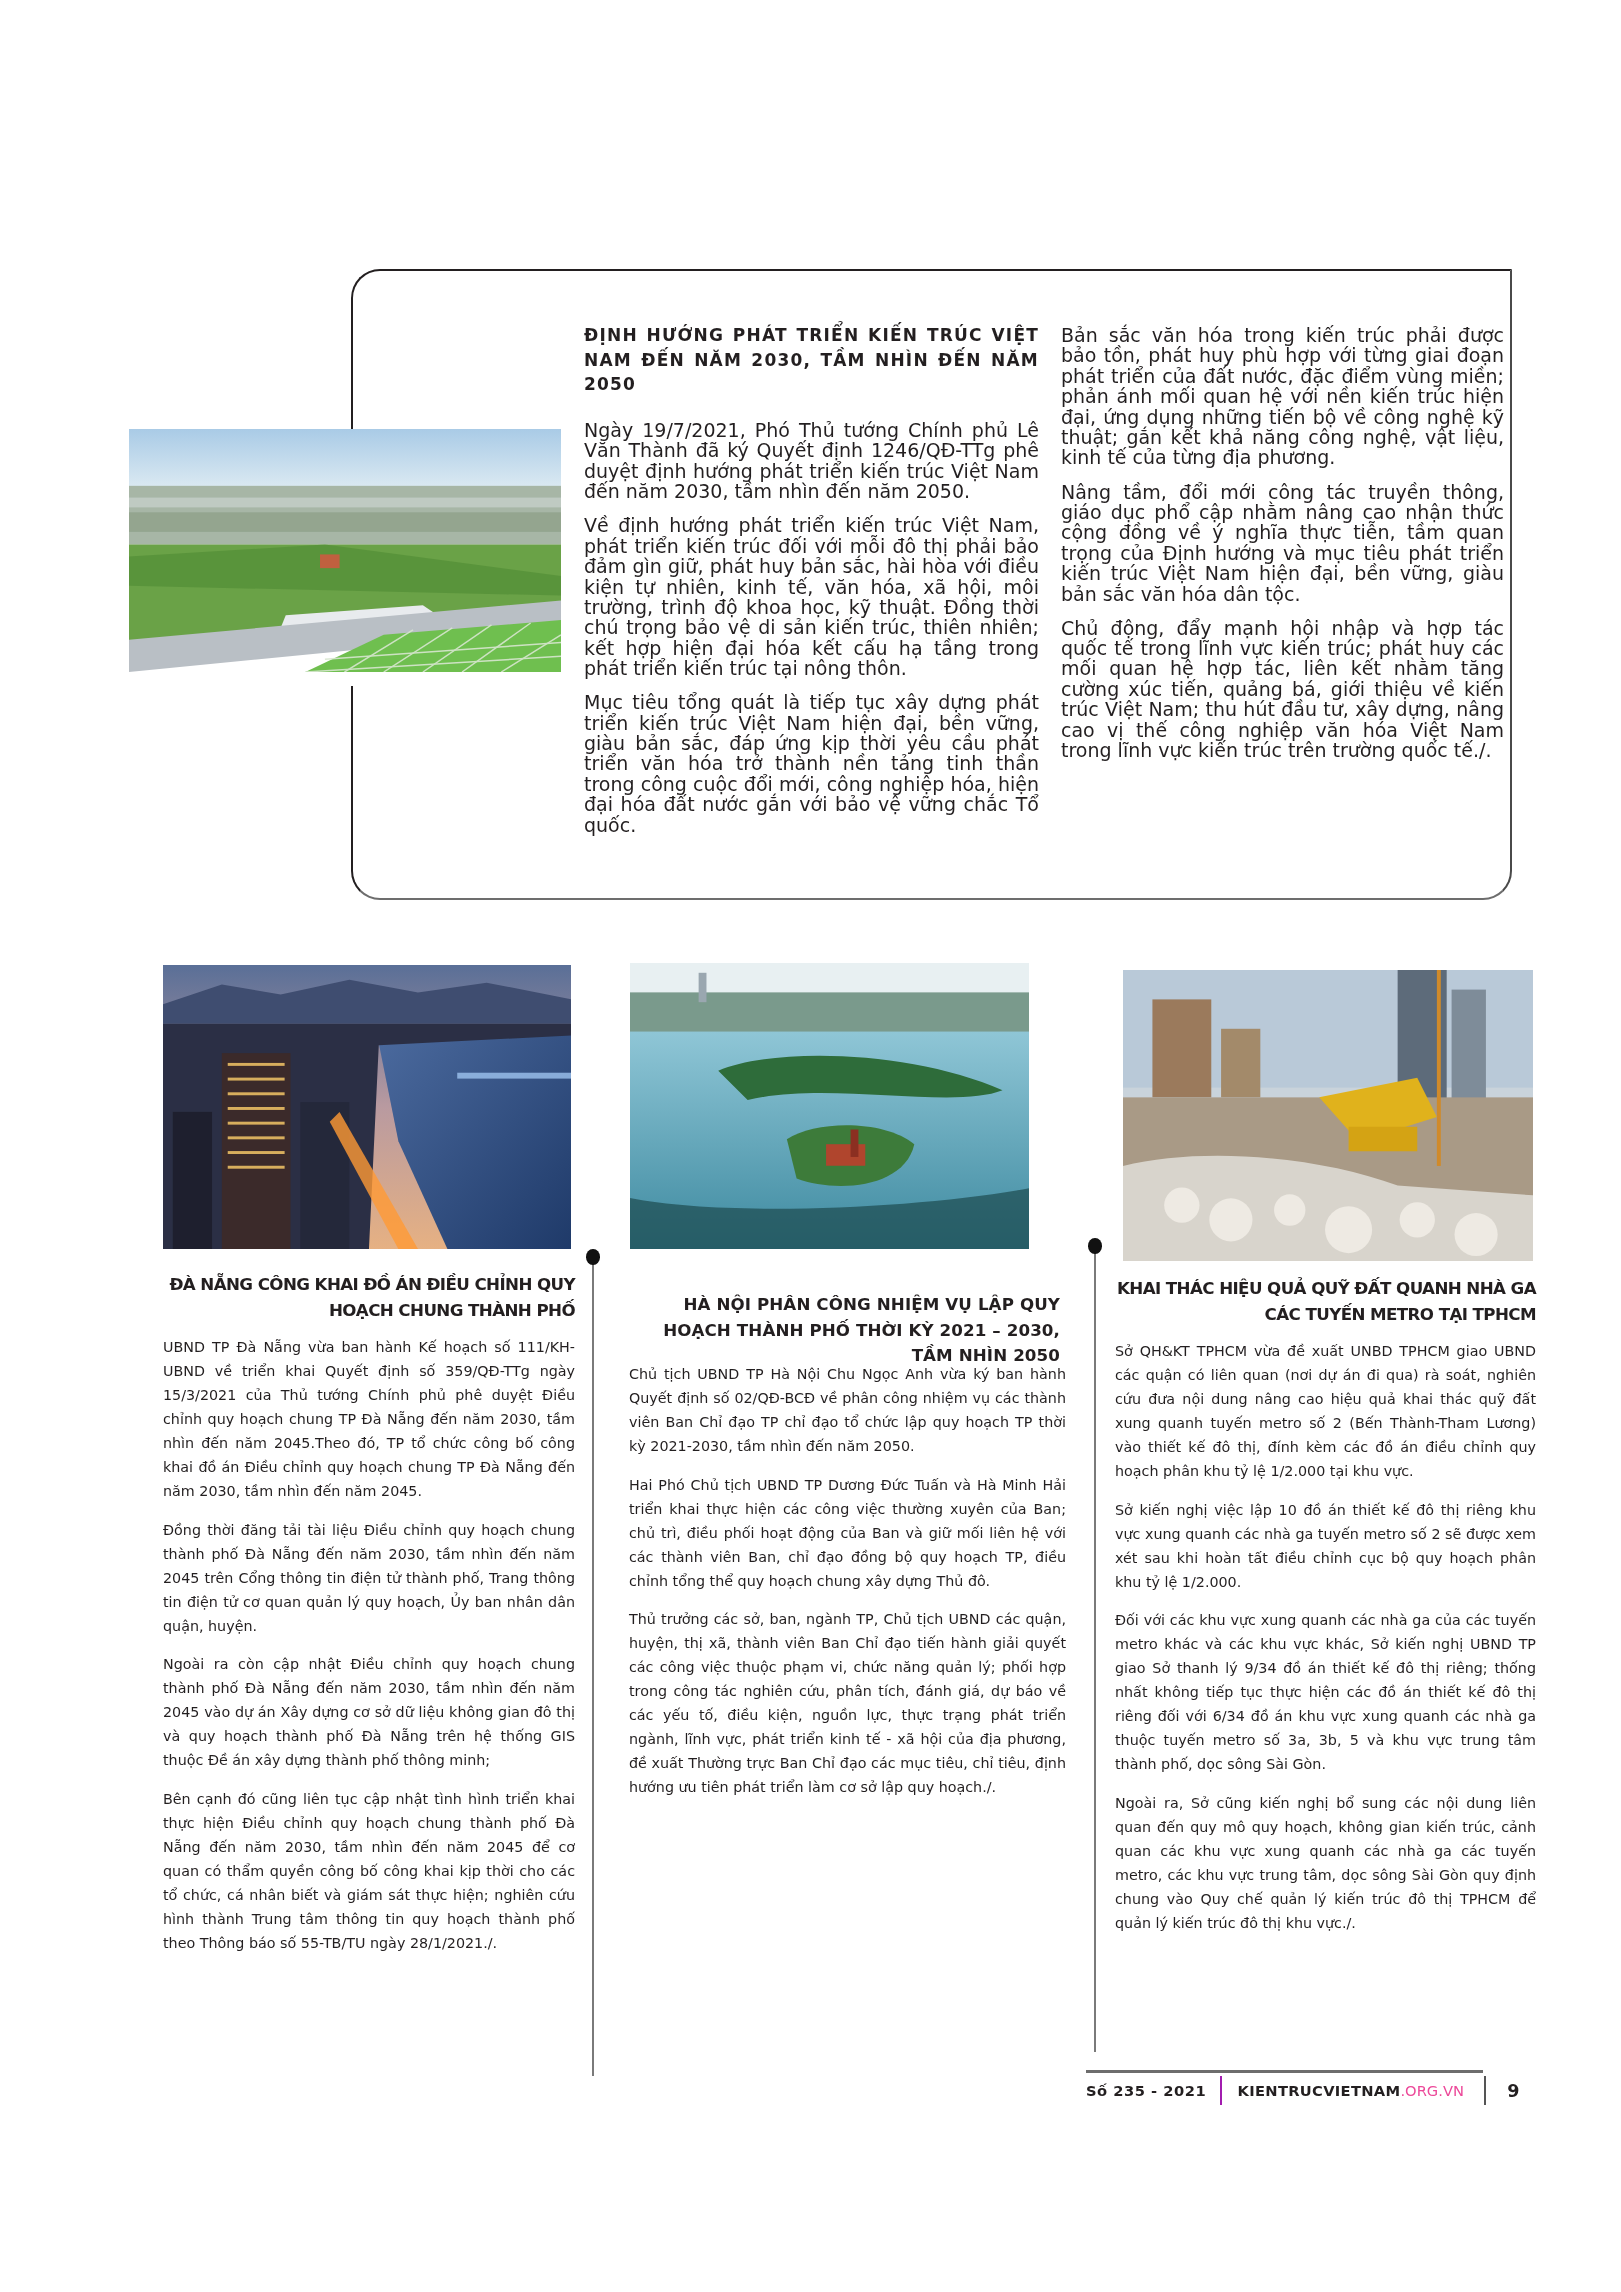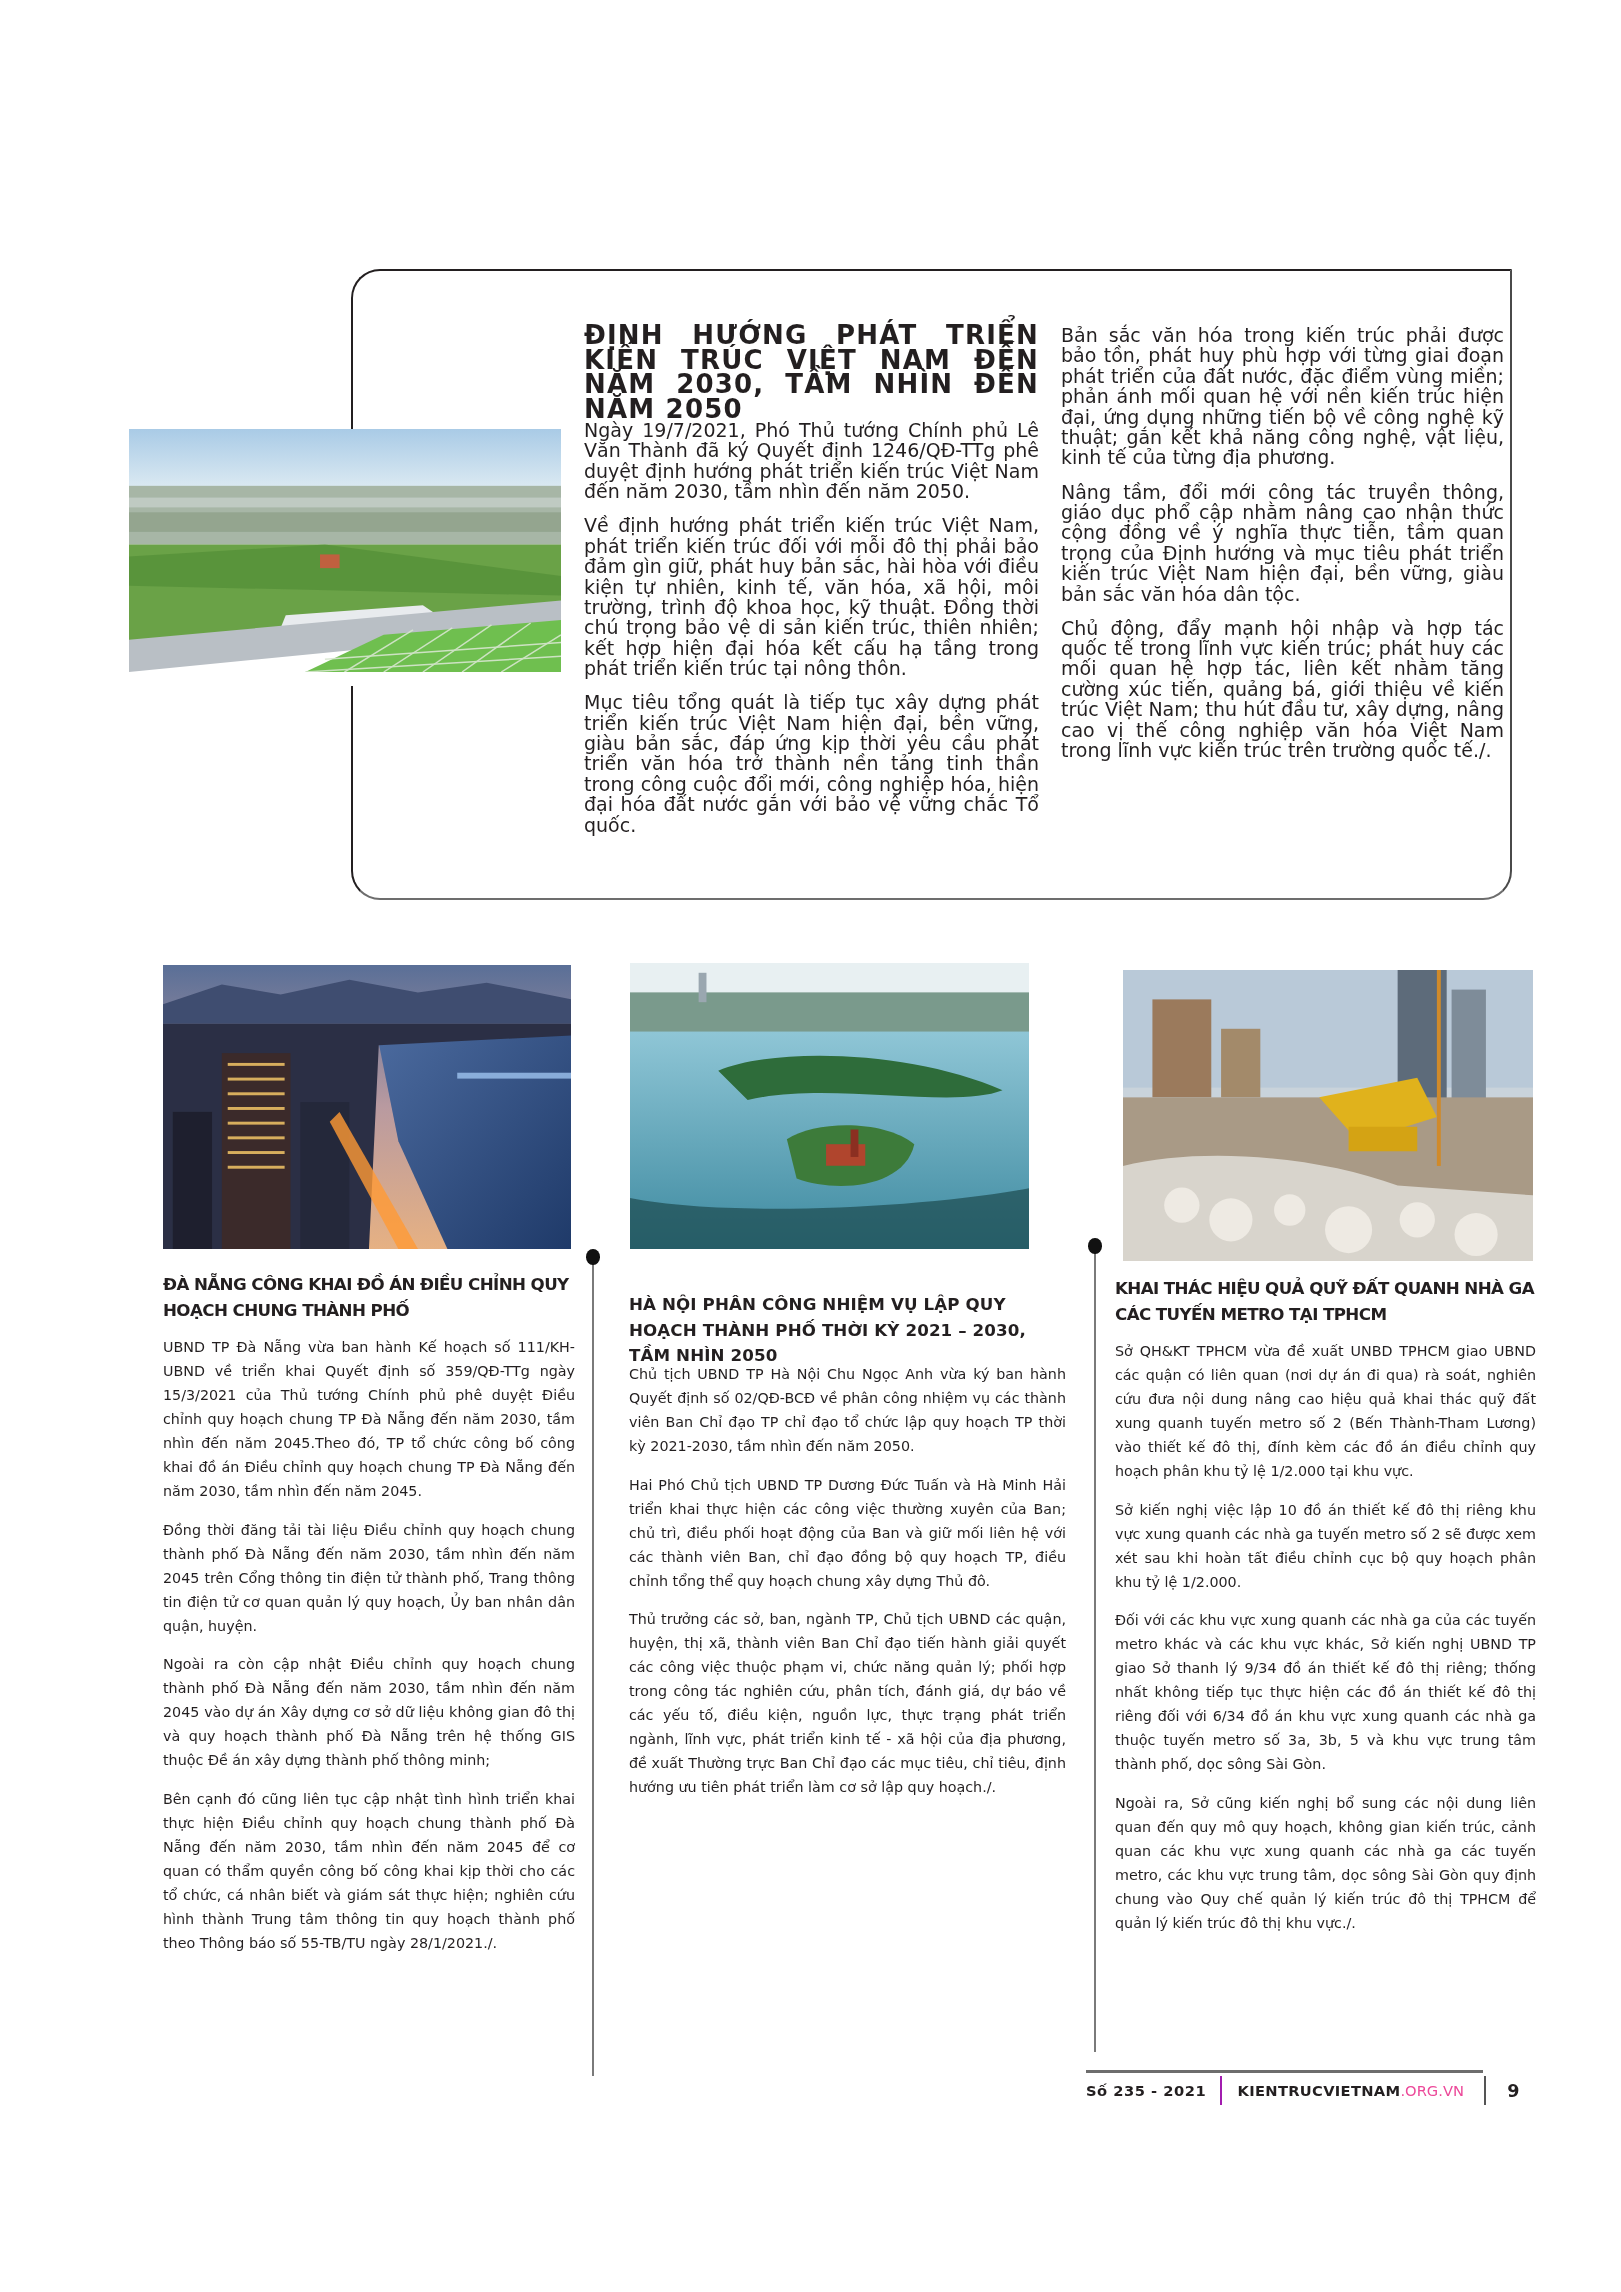--- a/index.html
+++ b/index.html
@@ -13,32 +13,32 @@
   .frame-cover { position: absolute; left: 345px; top: 431px; width: 9.8px; height: 255px; background: #fff; }
 
   .img { position: absolute; overflow: hidden; }
   .img-top { left: 129px; top: 429px; width: 432px; height: 243px; }
   .img-danang { left: 163px; top: 965px; width: 408px; height: 284px; }
   .img-hanoi { left: 630px; top: 963px; width: 399px; height: 286px; }
   .img-hcm { left: 1123px; top: 970px; width: 410px; height: 291px; }
   .img svg { width: 100%; height: 100%; display: block; }
 
   .title-main { position: absolute; left: 584px; top: 323px; width: 455px;
-    font-family: "DejaVu Sans", sans-serif; font-weight: bold; font-size: 26px; line-height: 24.5px;
+    font-family: "DejaVu Sans", sans-serif; font-weight: bold; font-size: 17px; line-height: 24.5px;
     letter-spacing: 1.2px; text-align: justify; text-align-last: left; margin: 0; }
 
   .col-text { position: absolute; font-family: "DejaVu Sans", sans-serif; font-size: 19px;
     line-height: 20.4px; text-align: justify; color: #231f20; }
   .col-text p { margin: 0 0 13.7px 0; }
   .top-col1 { left: 584px; top: 420px; width: 455px; }
   .top-col2 { left: 1061px; top: 325px; width: 443px; }
 
   
   .b-title { position: absolute; margin: 0; font-family: "DejaVu Sans", sans-serif;
-    font-weight: bold; font-size: 16.7px; line-height: 25.5px; letter-spacing: -0.6px; }
+    font-weight: bold; font-size: 16.7px; line-height: 25.5px; letter-spacing: -0.6px; text-align: right; }
   .b-title.wide { letter-spacing: 0.1px; margin-top: 20px; }
   .t1 { left: 163px; top: 1272px; width: 412px; }
   .t2 { left: 629px; top: 1272px; width: 431px; }
   .t3 { left: 1115px; top: 1276px; width: 421px; }
 
   .b-col { position: absolute; font-family: "DejaVu Sans", sans-serif; font-size: 14.3px;
     line-height: 24px; text-align: justify; }
   .b-col p { margin: 0 0 14.7px 0; }
   .c1 { left: 163px; top: 1335px; width: 412px; }
   .c2 { left: 629px; top: 1362px; width: 437px; }

